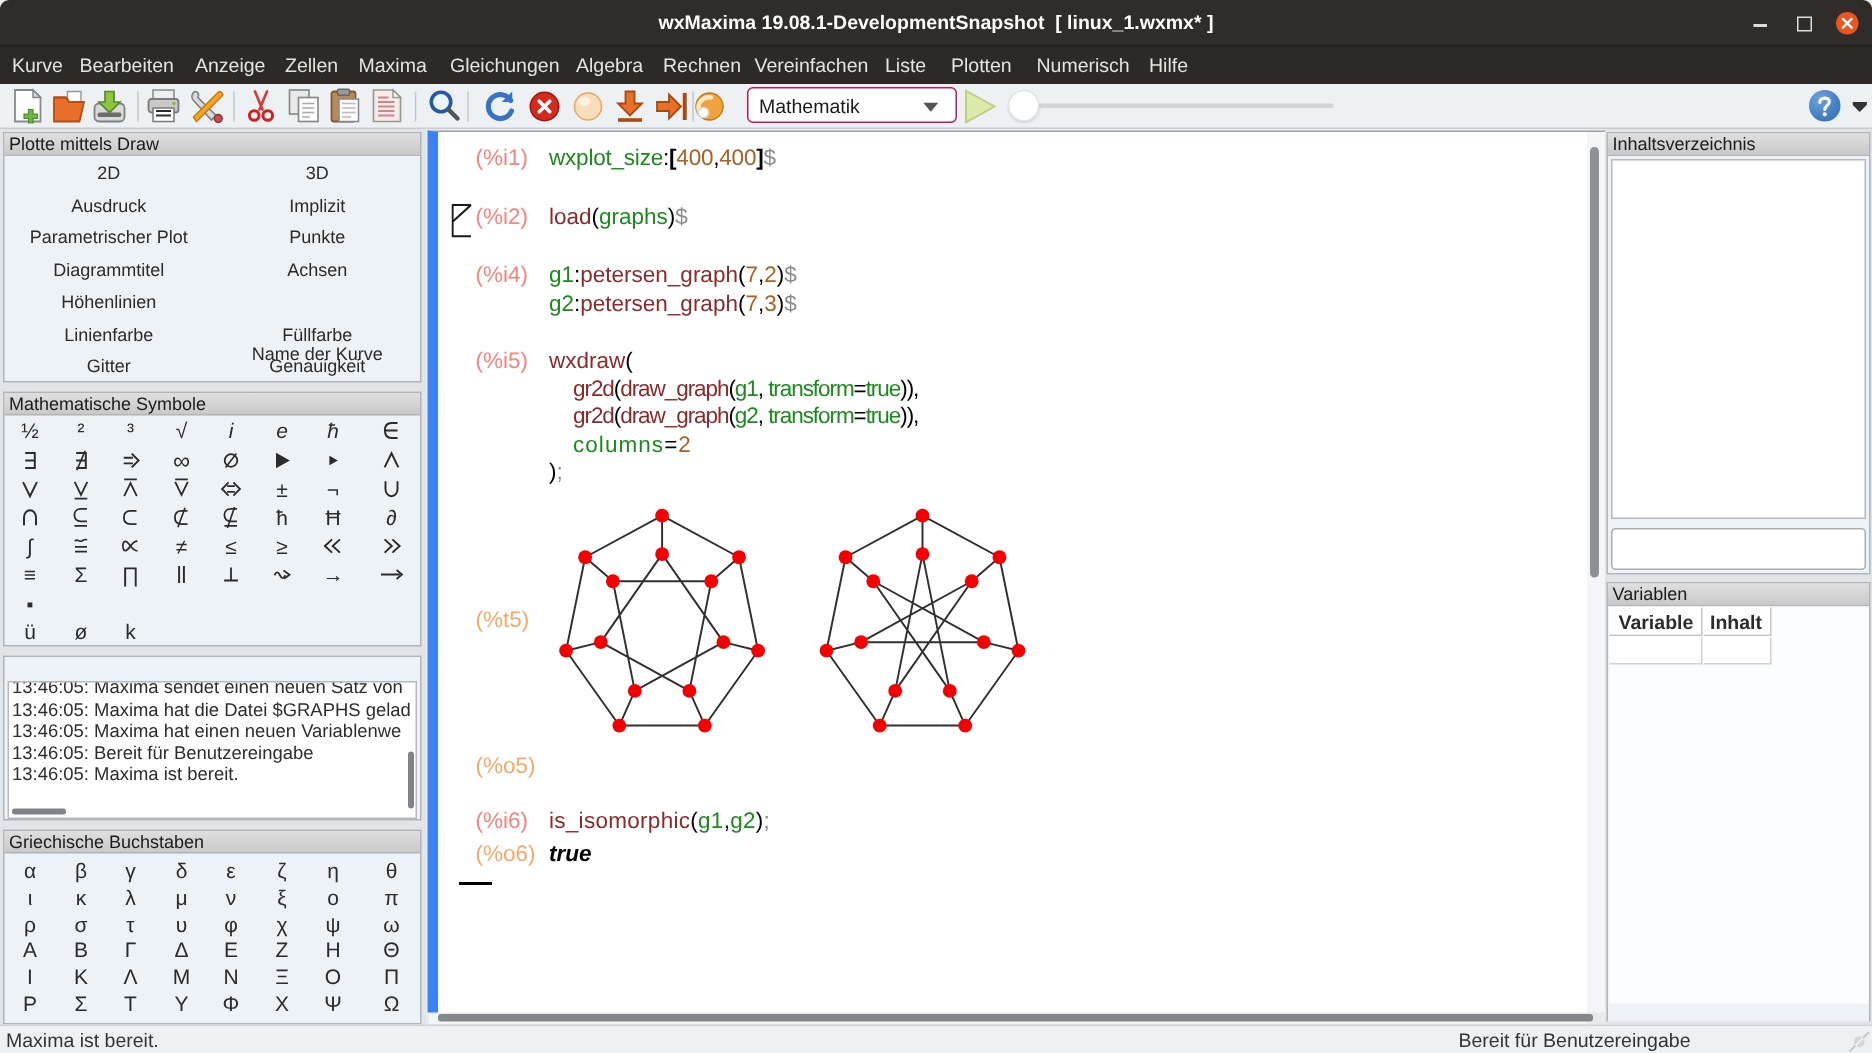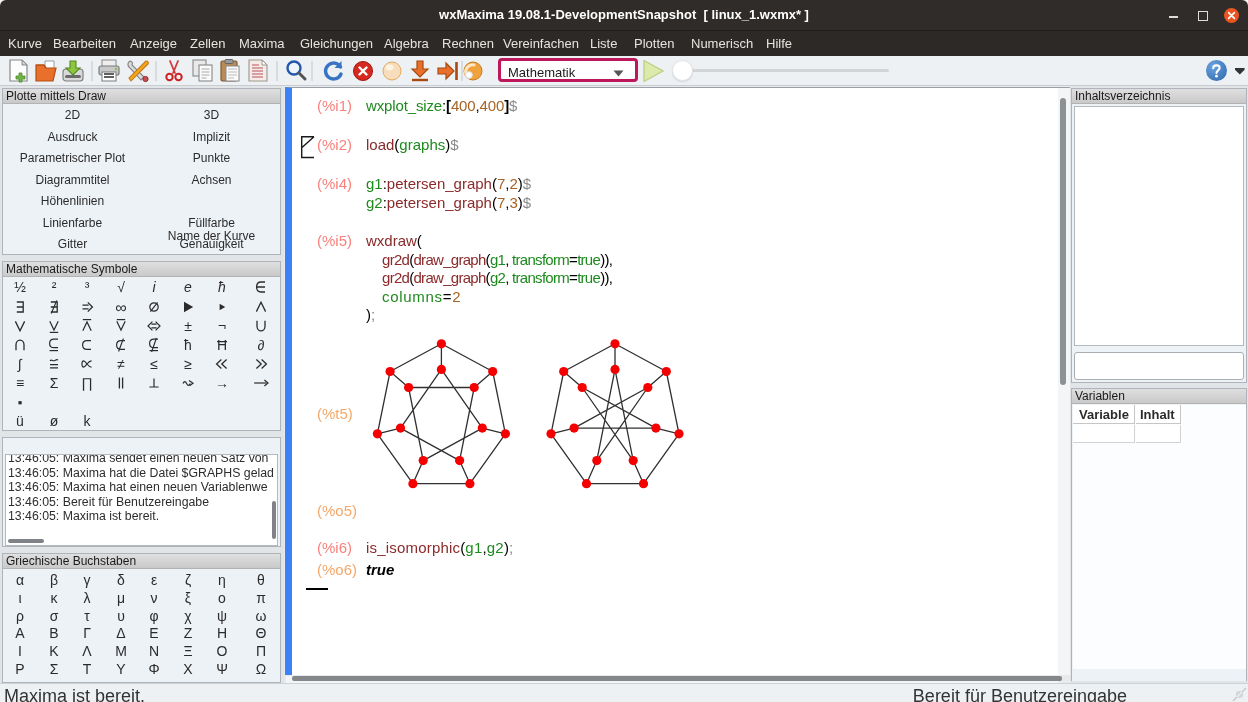--- a/index.html
+++ b/index.html
@@ -5,21 +5,21 @@
   * { margin:0; padding:0; box-sizing:border-box; }
   html,body { width:1248px; height:702px; overflow:hidden; }
   body { font-family:"Liberation Sans", sans-serif; background:#e8eaec; position:relative; }
   .abs { position:absolute; }
   
   #titlebar { left:0; top:0; width:1248px; height:30px; background:#302c29; border-radius:6px 6px 0 0; }
   #titlebar .title { width:100%; text-align:center; color:#fff; font-weight:bold; font-size:13px; line-height:30px; }
   #menubar { left:0; top:30px; width:1248px; height:26px; background:#2c2927; border-top:1px solid #211f1d;}
   #menubar span { color:#e7e3df; font-size:13px; line-height:25px; margin-right:0; display:inline-block; }
   #toolbar { left:0; top:56px; width:1248px; height:30px; background:#edf1f4; border-bottom:1px solid #c9cdd1; }
-  #statusbar { left:0; top:683px; width:1248px; height:19px; background:#eef1f4; border-top:1px solid #cdd2d6; font-size:18px; color:#333; }
+  #statusbar { left:0; top:683px; width:1248px; height:19px; background:#eef1f4; border-top:1px solid #cdd2d6; font-size:13px; color:#333; }
   
   .panel { position:absolute; left:2px; width:279px; border:1px solid #aeb4b9; background:#edf2f7; }
   .phead { height:15px; background:linear-gradient(#dfdfdf,#c9c9c9); border-bottom:1px solid #b3b3b3; font-size:12px; color:#1a1a1a; padding-left:3px; line-height:15px; }
   .btnlbl { position:absolute; font-size:12px; color:#2b2b2b; text-align:center; width:139px; }
   .sym { position:absolute; font-size:14px; color:#2b2b2b; text-align:center; width:34px; }
   
   #main { left:285px; top:87px; width:773px; height:588px; background:#fff; border-top:1px solid #9aa0a5; border-left:7px solid #3b82f6; overflow:hidden; }
   .code { position:absolute; font-size:15px; line-height:18.6px; white-space:pre; color:#000; }
   .lbl-i { color:#f9827d; }
   .lbl-o { color:#f5a869; }
@@ -157,21 +157,21 @@
 
     <g transform="translate(456,1)">
         <circle cx="11" cy="12" r="9" fill="#f0a23c"></circle>
         <circle cx="11" cy="12" r="9" fill="none" stroke="#c97a18"></circle>
         <path d="M4 15a7 7 0 0 1 8-9" fill="none" stroke="#fde7c5" stroke-width="3" stroke-linecap="round"></path>
         <circle cx="7" cy="16" r="3.4" fill="#fff"></circle>
         <circle cx="7" cy="16" r="3.4" fill="none" stroke="#d8d8d8"></circle>
       </g>
   </svg>
 
-  <div class="abs" style="left:498px;top:2px;width:140px;height:24px;background:#fff;border:3px solid #be185d;border-radius:4px;">
+  <div class="abs" style="left:498px;top:2px;width:140px;height:24px;background:#fff;border:1px solid #be185d;border-radius:4px;">
     <span style="position:absolute;left:7px;top:4px;font-size:13px;color:#1a1a1a;">Mathematik</span>
     <svg style="position:absolute;right:11px;top:9px" width="11" height="7">
         <path d="M0.5 0.5h10L5.5 6.5z" fill="#555"></path>
       </svg>
   </div>
 
   <svg class="abs" style="left:641px;top:2px" width="26" height="26">
       <path d="M3 2.5l19 10.5L3 23.5z" fill="#dee9ac" stroke="#bccf80" stroke-width="1.3"></path>
     </svg>
 

